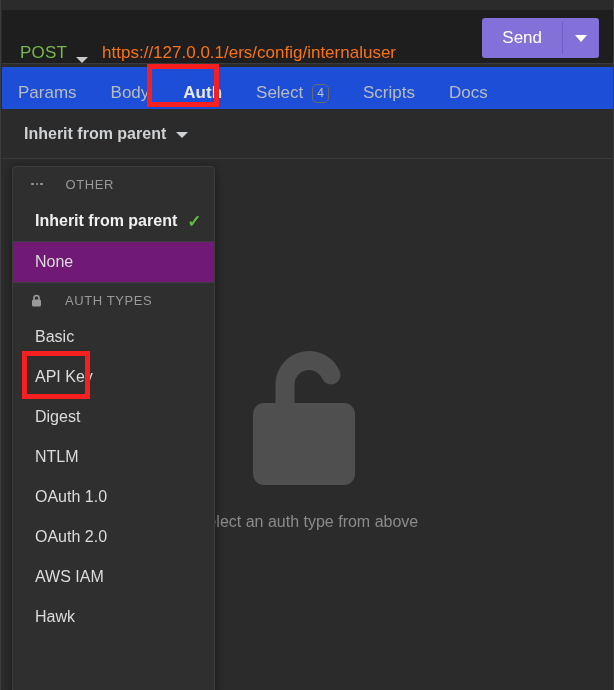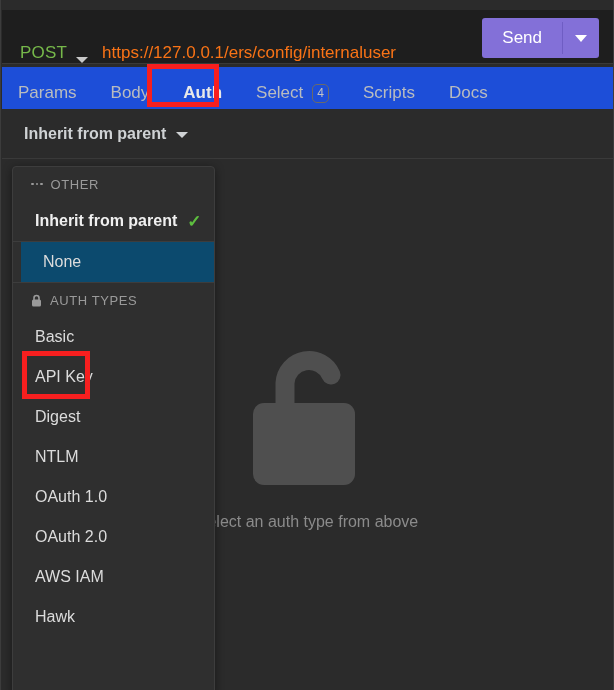--- a/index.html
+++ b/index.html
@@ -175,21 +175,21 @@
     border: 1px solid #3d3d3d;
     border-top-left-radius: 4px;
     border-top-right-radius: 4px;
     box-sizing: border-box;
     overflow: hidden;
     box-shadow: 0 2px 10px rgba(0,0,0,.45);
   }
   .menu-section {
     display: flex;
     align-items: center;
-    gap: 8px;
+    gap: 23px;
     height: 34px;
     padding-left: 18px;
     color: #9a9a9a;
     font-size: 13px;
     letter-spacing: .6px;
   }
   .dots-icon {
     display: inline-flex;
     gap: 2px;
     align-items: center;
@@ -204,21 +204,21 @@
     height: 40px;
     display: flex;
     align-items: center;
     padding-left: 22px;
     color: #dcdcdc;
     font-size: 16px;
     box-sizing: border-box;
     cursor: default;
   }
   .menu-item.bold { font-weight: bold; color: #f0f0f0; }
-  .menu-item.hover { background: #0c4a6e; margin-left: 8px; }
+  .menu-item.hover { background: #701a75; }
   .menu-item .check {
     margin-left: 10px;
     color: #5dbe3f;
     font-size: 17px;
     font-weight: bold;
   }
   .menu-divider {
     height: 1px;
     background: #3d3d3d;
     margin: 0;

